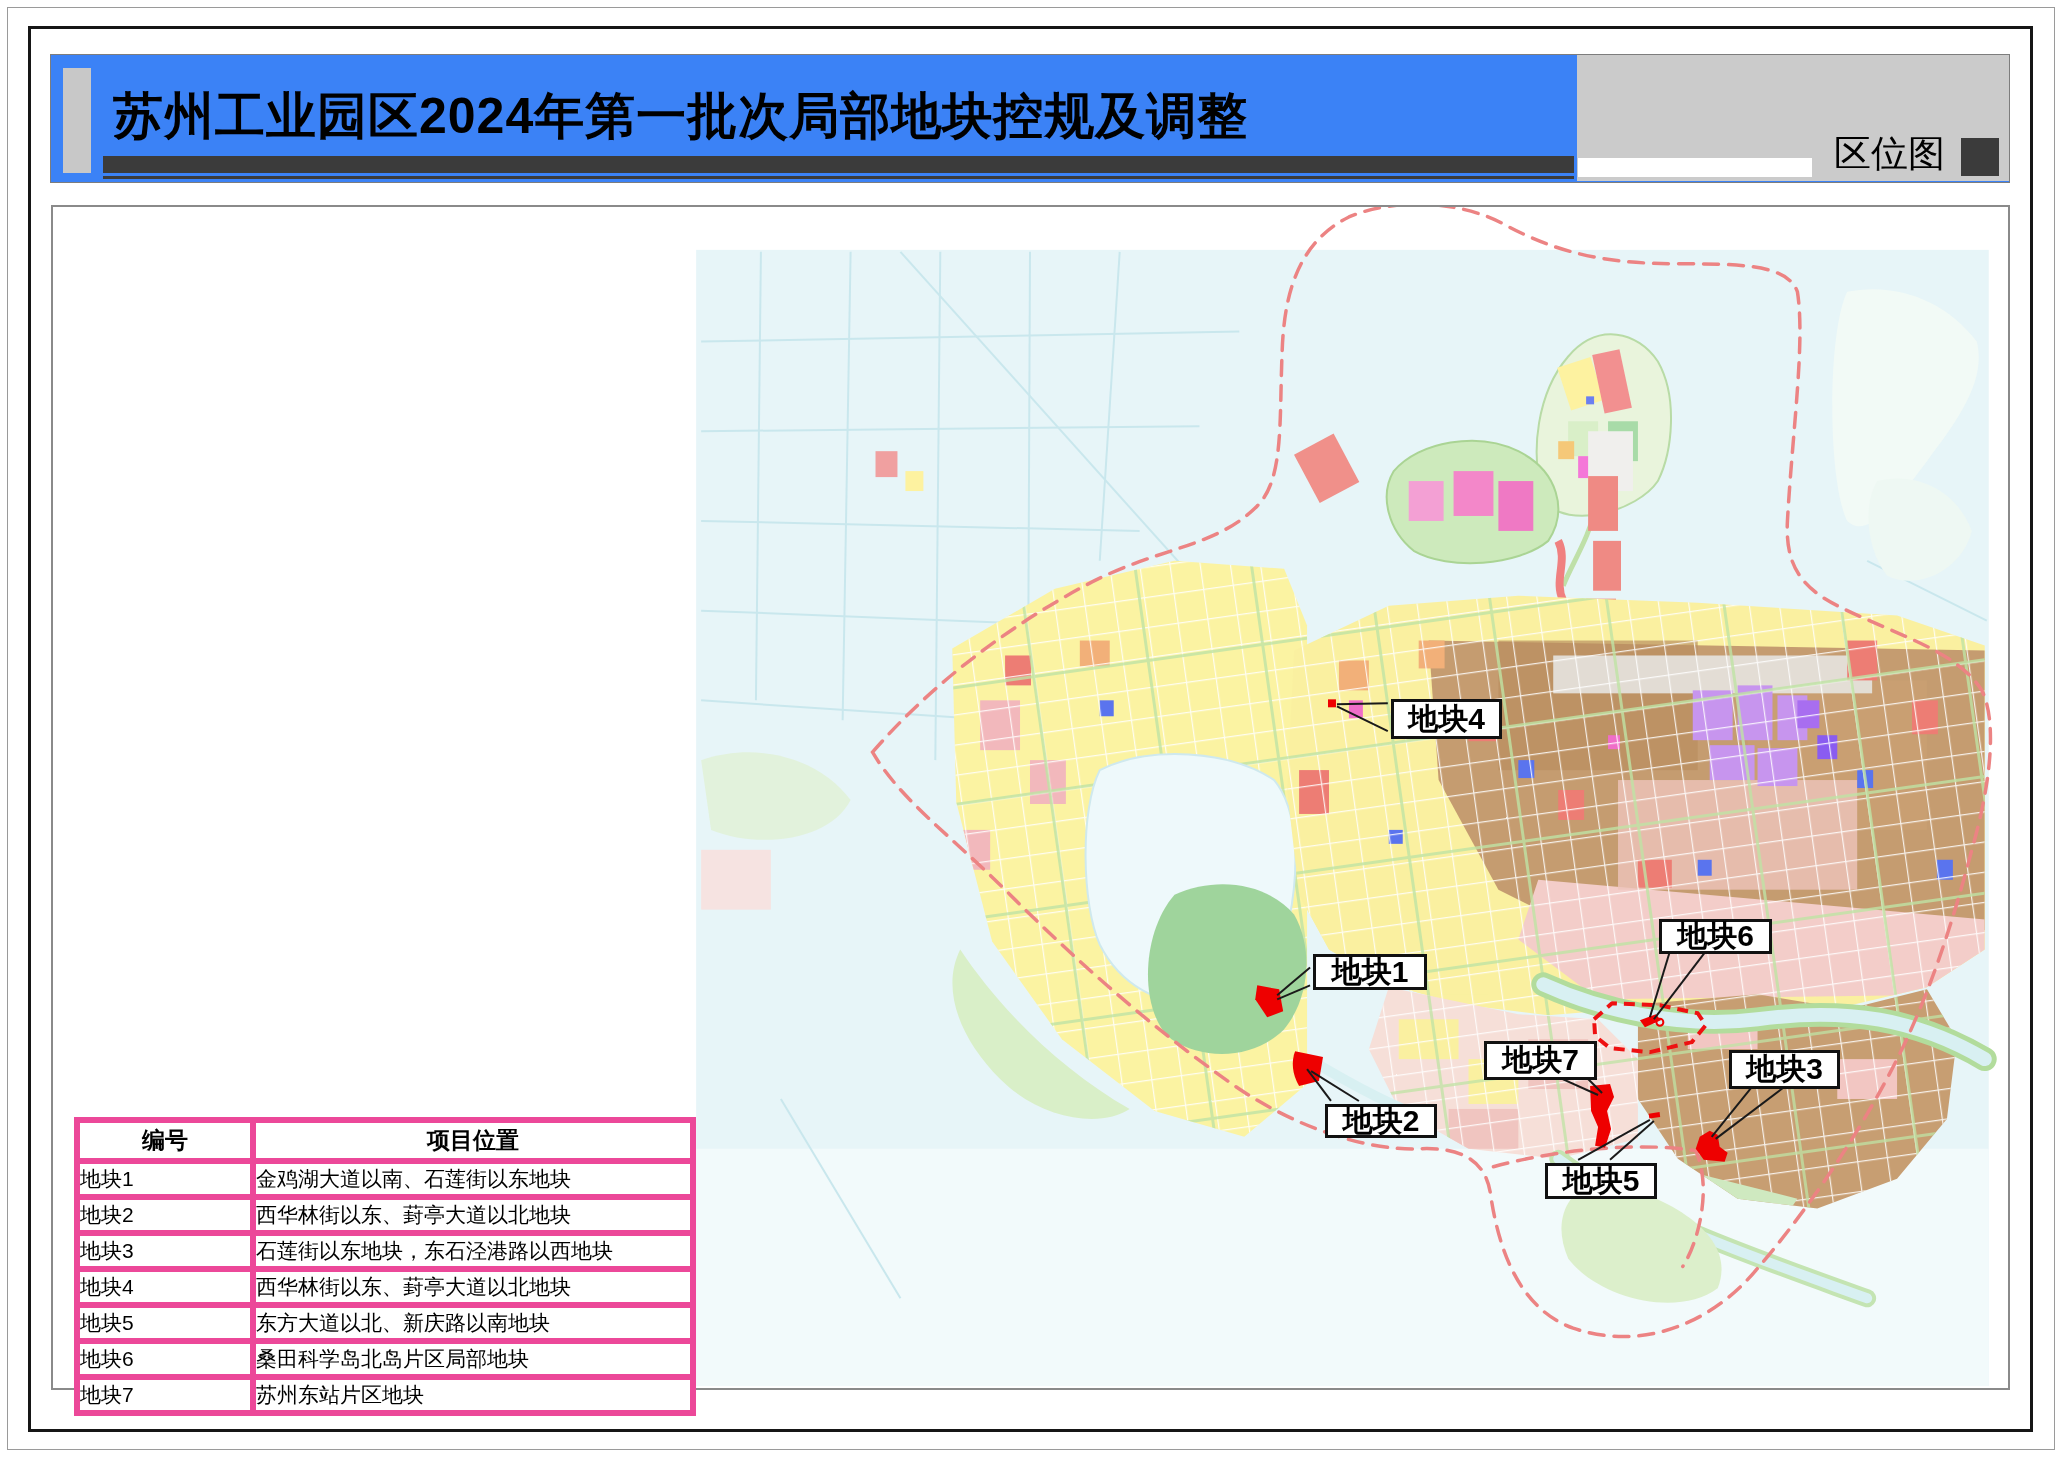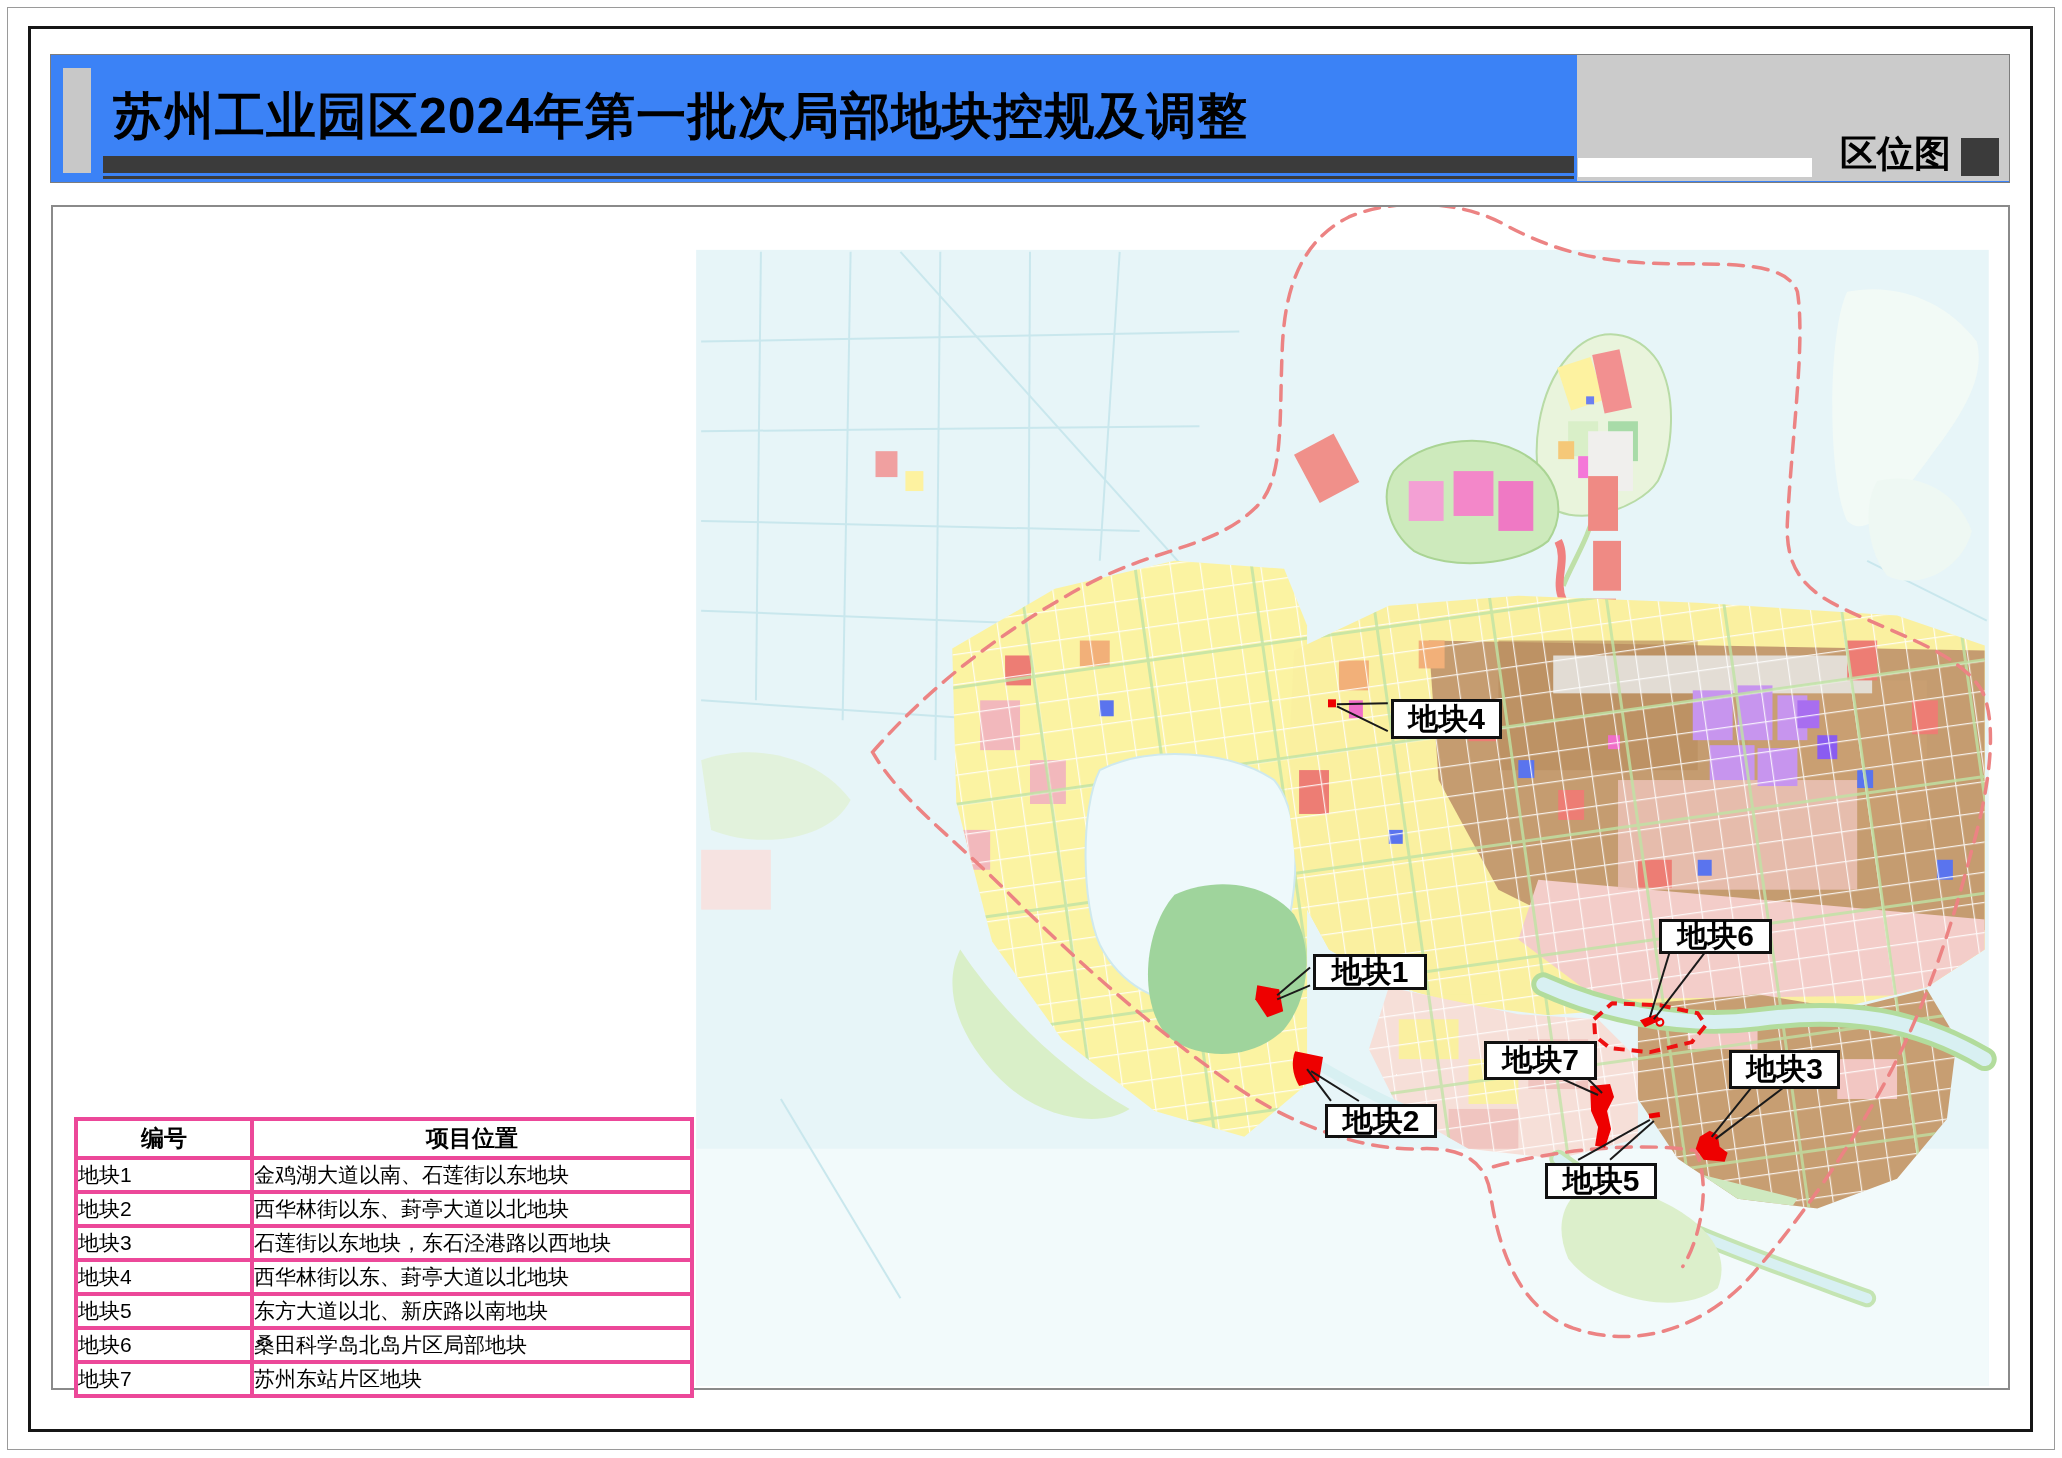--- a/index.html
+++ b/index.html
@@ -11,33 +11,33 @@
   .frame-black{left:28px;top:26px;right:29px;bottom:26px;border:3px solid #161616;}
   
   .header-box{left:50px;top:54px;width:1960px;height:129px;border:1px solid #7d7d7d;background:#3b82f6;}
   .accent-bar{left:12px;top:13px;width:28px;height:105px;background:#c8c8c8;}
   .gray-box{right:0;top:0;width:432px;height:126px;background:#cbcbcb;}
   .page-title{left:62px;top:50%;transform:translateY(-54%);font-size:50px;font-weight:900;
               letter-spacing:1px;white-space:nowrap;}
   .bar-dark{left:52px;top:101px;width:1471px;height:17px;background:#3b3b3b;}
   .bar-thin{left:52px;top:121px;width:1471px;height:3px;background:#3b3b3b;}
   .bar-white{left:1527px;top:103px;width:234px;height:19px;background:#ffffff;}
-  .corner-label{right:58px;top:74px;font-size:37px;font-weight:700;}
+  .corner-label{right:64px;top:74px;font-size:37px;font-weight:400;}
   .corner-square{right:10px;top:83px;width:38px;height:38px;background:#3b3b3b;}
   
   .map-box{left:51px;top:205px;width:1959px;height:1185px;border:2px solid #8a8a8a;background:#fff;}
   .map-svg{position:absolute;left:0;top:0;width:100%;height:100%;}
   
   .callout{position:absolute;background:#fff;border:3px solid #111;display:flex;
            align-items:center;justify-content:center;font-size:30px;font-weight:800;
            box-sizing:border-box;z-index:5;white-space:nowrap;}
   
   .plot-table{position:absolute;left:21px;top:910px;width:616px;border-collapse:collapse;
               table-layout:fixed;background:#fff;z-index:4;}
-  .plot-table th,.plot-table td{border:4px solid #ec4899;padding:0;}
+  .plot-table th,.plot-table td{border:6px solid #ec4899;padding:0;}
   .plot-table th{height:35px;font-size:23px;font-weight:800;}
   .plot-table td{height:30px;font-size:21px;font-weight:400;}
   .col-id{width:176px;}
   .col-loc{width:440px;}
 </style>
 </head>
 <body>
 
 <div class="abs frame-outer"></div>
 <div class="abs frame-black"></div>

